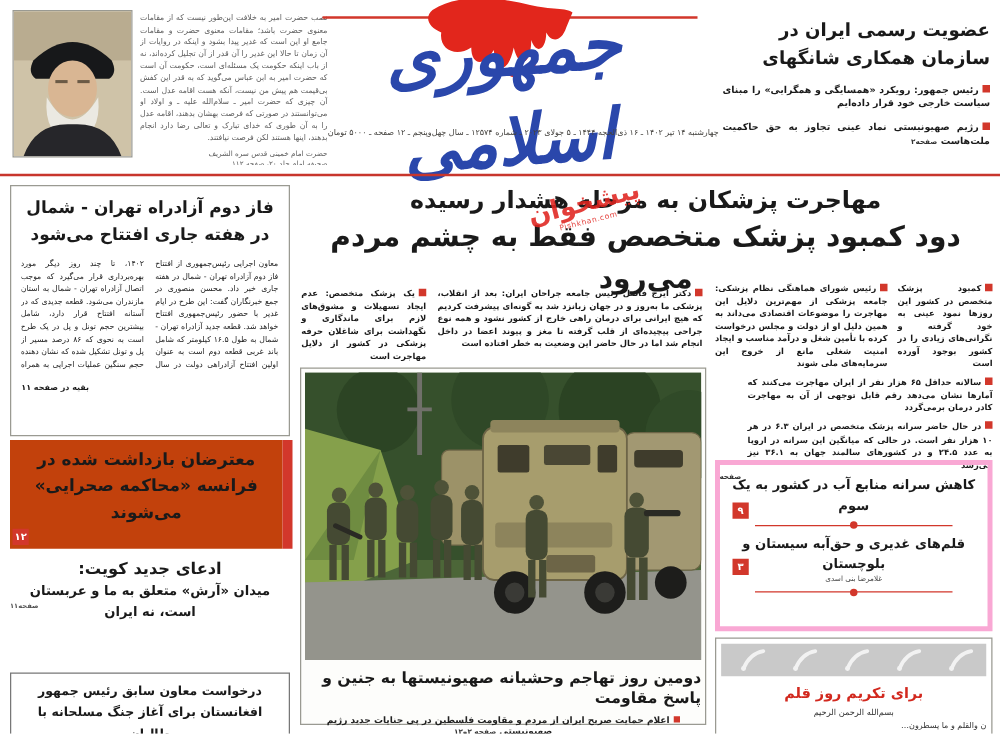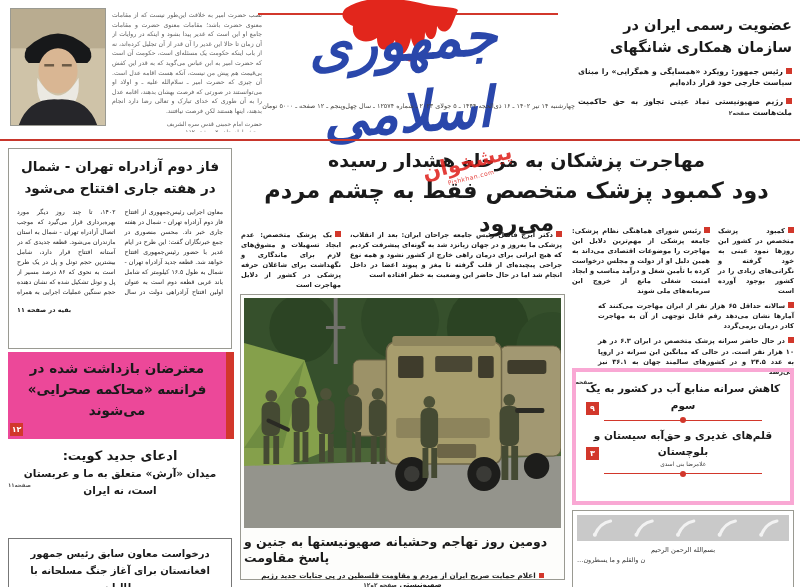--- a/index.html
+++ b/index.html
@@ -40,31 +40,31 @@
   .lead-bullets-mid{left:240px;top:230px;width:322px;display:flex;gap:9px;}
   .rc-bullets{left:572px;top:226px;width:222px;}
   .rc-row{display:flex;gap:8px;}
   .rc-b{margin-top:5px;margin-left:26px;}
   .rc-pgref{text-align:left;margin-top:2px;}
 
   
   .photo-frame{left:240px;top:294px;width:325px;height:286px;border:1px solid #9a9a92;
                box-sizing:border-box;padding:3px;background:#fdfdfb;}
   .photo-frame svg{display:block;width:100%;height:230px;}
-  .cap-bold{font-size:12.5px;font-weight:bold;text-align:left;margin-top:6px;line-height:1.3;}
+  .cap-bold{font-size:12.5px;font-weight:bold;text-align:right;margin-top:6px;line-height:1.3;}
   .cap-sub{font-size:7.2px;font-weight:bold;text-align:center;margin-top:4px;color:#222;}
 
   
   .azadrah{left:8px;top:148px;width:224px;height:201px;border:1px solid #9a9a92;
            box-sizing:border-box;padding:6px 8px;overflow:hidden;}
   .az-title{font-size:13.5px;font-weight:bold;text-align:center;line-height:1.65;}
   .az-body{margin-top:7px;font-size:6.2px;line-height:1.62;text-align:justify;color:#222;
            column-count:2;column-gap:9px;height:96px;overflow:hidden;}
   .az-cont{font-size:6.4px;font-weight:bold;text-align:left;margin-top:3px;}
-  .france{left:8px;top:352px;width:218px;height:87px;background:#ec4899;}
+  .france{left:8px;top:352px;width:218px;height:87px;background:#c2410c;}
   .france-bar{left:226px;top:352px;width:8px;height:87px;background:#d2372b;}
   .fr-title{font-size:13.5px;font-weight:bold;text-align:center;line-height:1.55;padding-top:6px;}
   .badge{position:absolute;width:13px;height:13px;background:#d2372b;color:#fff;font-size:8px;
          font-weight:bold;display:flex;align-items:center;justify-content:center;}
   .kuwait{left:8px;top:448px;width:224px;text-align:center;}
   .kw-kicker{font-size:13px;font-weight:bold;}
   .kw-title{font-size:10.5px;font-weight:bold;line-height:1.6;margin-top:2px;}
   .kw-pgref{position:absolute;left:0;top:34px;font-size:5.4px;color:#555;font-weight:bold;}
   .afghan{left:8px;top:538px;width:224px;height:72px;border:1.5px solid #777;
           box-sizing:border-box;padding:6px 4px;}
@@ -77,21 +77,21 @@
   .wb-title{font-size:10.5px;font-weight:bold;line-height:1.6;}
   .wb-author{font-size:5.8px;color:#444;margin-top:1px;}
   .divider{position:relative;height:1px;background:#d2372b;margin:6px 22px;}
   .divider::after{content:"";position:absolute;left:48%;top:-2.5px;width:6px;height:6px;
                   border-radius:50%;background:#d2372b;}
   .pen-box{left:572px;top:510px;width:222px;height:90px;border:1px solid #9a9a92;
            box-sizing:border-box;padding:4px;}
   .pen-band{height:26px;background:#c9c9c9;overflow:hidden;}
   .pen-title{font-size:11.5px;font-weight:bold;color:#d2281e;text-align:center;margin-top:6px;}
   .pen-l1{font-size:6.6px;text-align:center;margin-top:5px;color:#333;}
-  .pen-l2{font-size:6.4px;text-align:left;margin-top:2px;color:#333;}
+  .pen-l2{font-size:6.4px;text-align:right;margin-top:2px;color:#333;}
 </style>
 </head>
 <body>
 
 <div class="page">
 
   <div class="abs kh-photo">
     <svg viewBox="0 0 96 118" preserveAspectRatio="none">
       <rect width="96" height="118" fill="#cfc3a8"></rect>
       <rect width="96" height="40" fill="#b9ac90"></rect>
@@ -276,17 +276,18 @@
         </g>
         <g fill="#f2f2f2">
           <circle cx="18" cy="20" r="2"></circle>
             <circle cx="60" cy="20" r="2"></circle>
             <circle cx="102" cy="20" r="2"></circle>
           <circle cx="144" cy="20" r="2"></circle>
             <circle cx="186" cy="20" r="2"></circle>
         </g>
       </svg>
     </div>
+    <div class="pen-title">برای تکریم روز قلم</div>
     <div class="pen-l1">بسم‌الله الرحمن الرحیم</div>
     <div class="pen-l2">ن والقلم و ما یسطرون…</div>
   </div>
 
 </div>
 
 </body></html>

